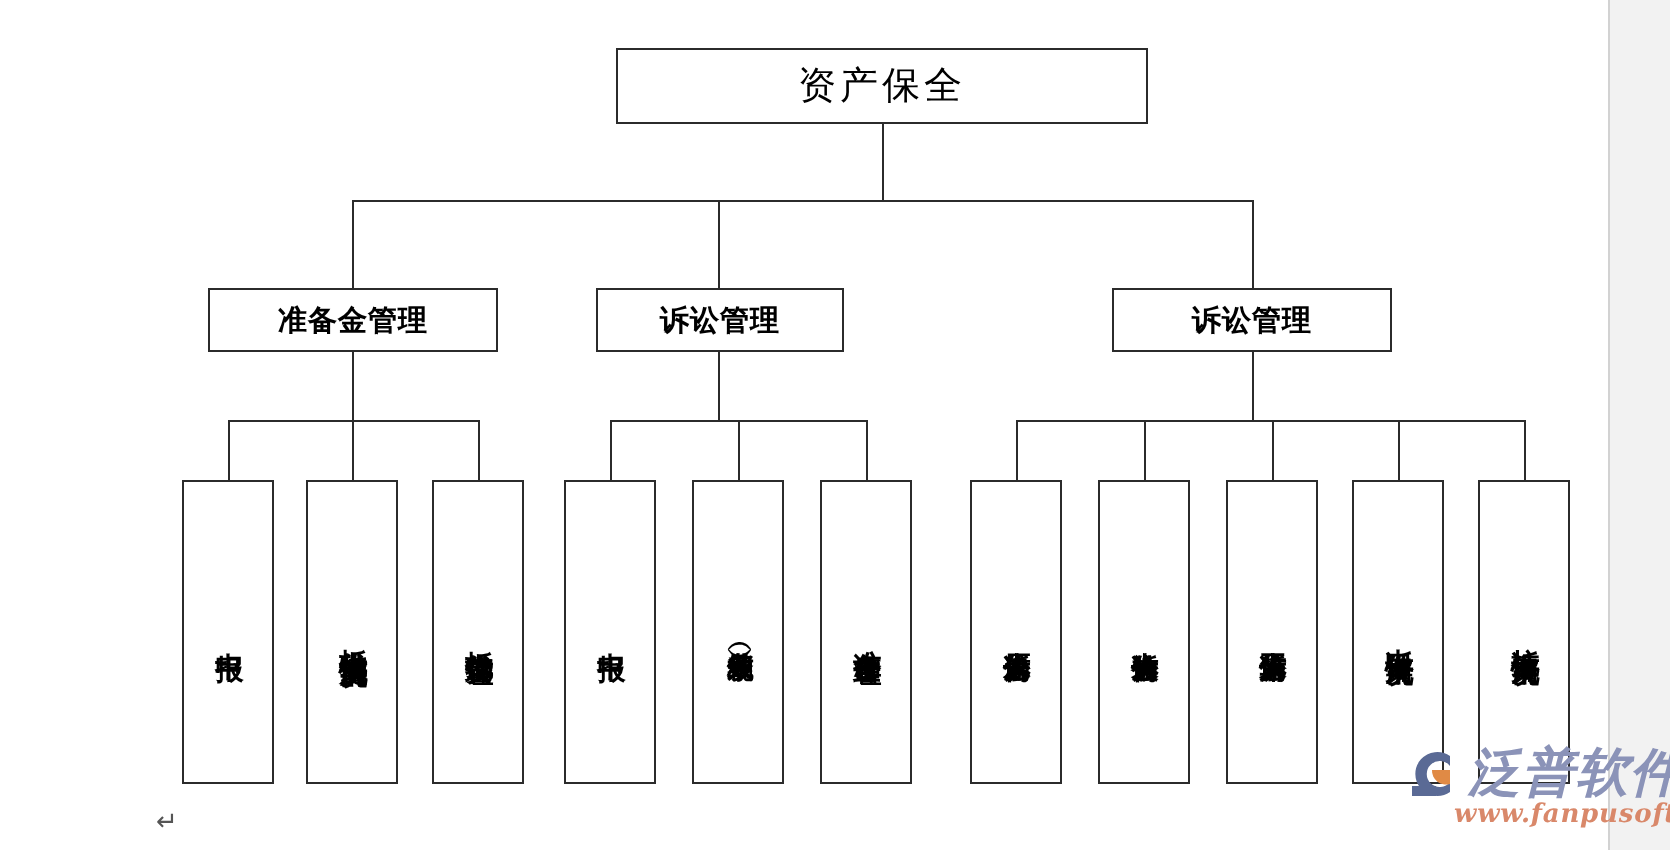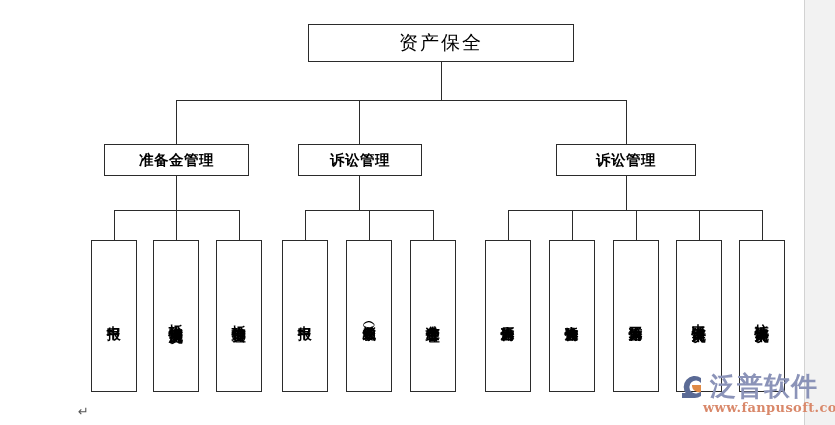--- a/index.html
+++ b/index.html
@@ -90,26 +90,27 @@
     left: 78px;
     top: 404px;
     font-size: 13px;
     color: #555555;
     z-index: 4;
   }
 
   
   .logo {
     position: absolute;
-    left: 679px;
+    left: 703px;
     top: 369px;
     width: 132px;
     height: 52px;
     z-index: 6;
     pointer-events: none;
+    font-style: italic;
   }
   .logo-mark {
     position: absolute;
     left: 0;
     top: 3px;
     width: 30px;
     height: 30px;
   }
   .logo-text {
     position: absolute;

